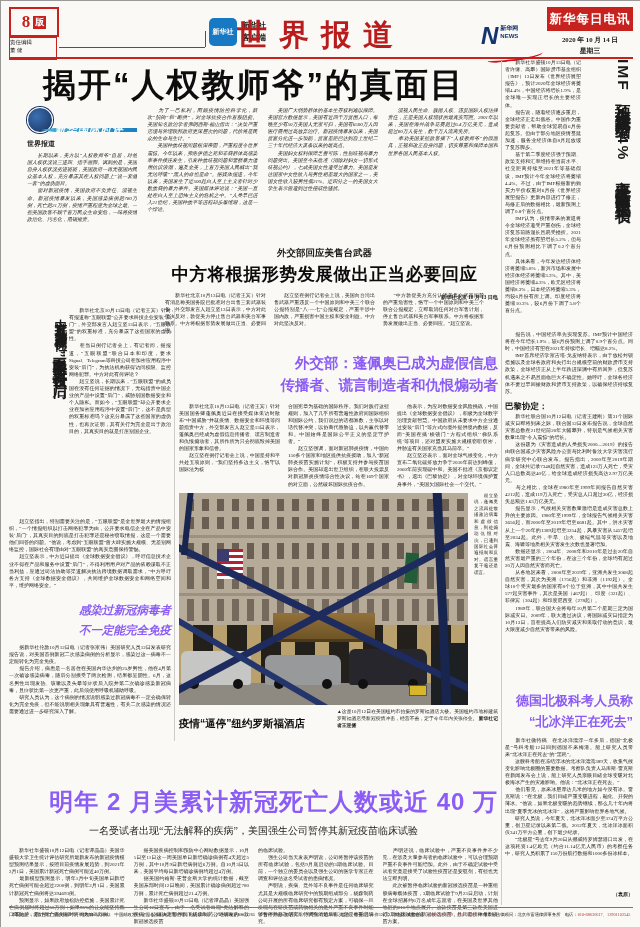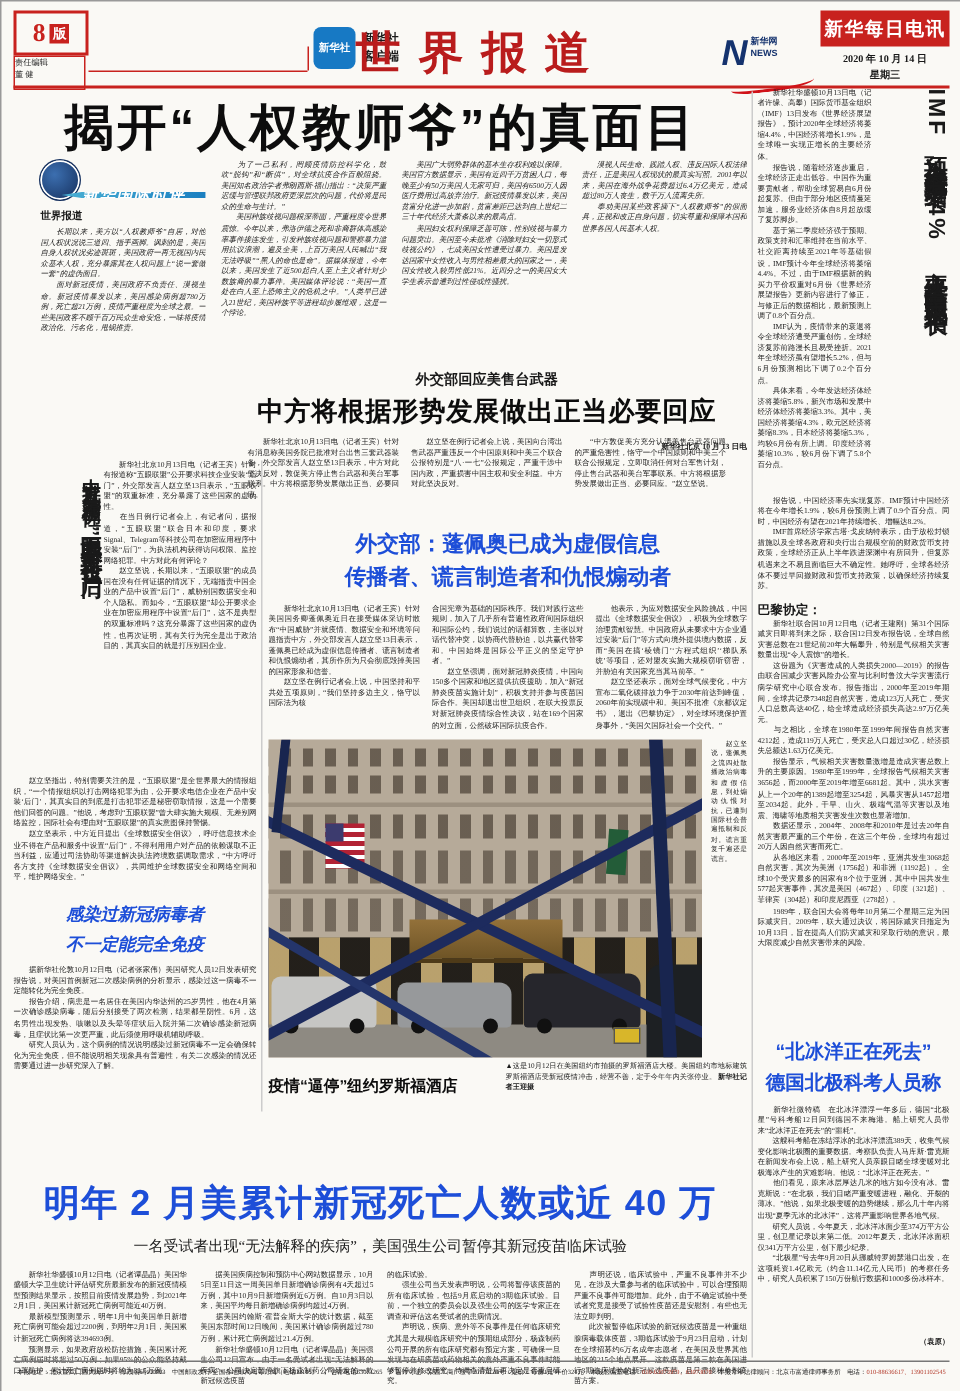--- a/index.html
+++ b/index.html
@@ -30,21 +30,21 @@
   .nlogo-swoosh{position:absolute;left:6px;top:26px;width:56px;height:8px;
                 border-bottom:2.5px solid #d01218;border-radius:0 0 60% 30%;transform:rotate(-6deg);}
   .paperbox{position:absolute;left:538px;top:0;width:86px;height:24px;background:#c8221e;color:#fff;
             font-size:12.5px;font-weight:900;display:flex;align-items:center;justify-content:center;
             letter-spacing:1px;font-family:"Liberation Sans",sans-serif;}
   .dateline{position:absolute;left:538px;top:28px;width:86px;text-align:center;font-size:6.8px;
             font-weight:700;line-height:1.6;}
   
   .lead-head{position:absolute;left:8px;top:62px;width:490px;text-align:center;font-size:33px;
              font-weight:900;letter-spacing:2px;font-family:"Liberation Sans",sans-serif;color:#0d0d0d;}
-  .h-center{text-align:center;font-family:"Liberation Sans",sans-serif;font-weight:900;color:#1d4ed8;}
+  .h-center{text-align:right;font-family:"Liberation Sans",sans-serif;font-weight:900;color:#8b5cf6;}
   
   .col{font-size:5px;line-height:1.42;text-align:justify;white-space:pre-wrap;overflow:hidden;
        color:#222;font-family:"Liberation Serif",serif;}
   .ital{font-style:italic;}
   .lead-body{position:absolute;left:26px;top:106px;width:471px;height:194px;display:flex;gap:10px;}
   .lead-col{flex:1;display:flex;flex-direction:column;}
   .badge{position:relative;height:26px;margin-bottom:3px;}
   .badge-ribbon{position:absolute;left:14px;right:0;top:1px;bottom:1px;
                 background:linear-gradient(90deg,#4ab0d4,#1a7fc0);color:#fff;
                 font-size:10.5px;font-weight:700;font-style:italic;display:flex;align-items:center;
@@ -302,22 +302,22 @@
 　　这份题为《灾害造成的人类损失2000—2019》的报告由联合国减少灾害风险办公室与比利时鲁汶大学灾害流行病学研究中心联合发布。报告指出，2000年至2019年期间，全球共记录7348起自然灾害，造成123万人死亡，受灾人口总数高达40亿，给全球造成经济损失高达2.97万亿美元。
 　　与之相比，全球在1980年至1999年间报告自然灾害4212起，造成119万人死亡，受灾总人口超过30亿，经济损失总额达1.63万亿美元。
 　　报告显示，气候相关灾害数量激增是造成灾害总数上升的主要原因。1980年至1999年，全球报告气候相关灾害3656起，而2000年至2019年增至6681起。其中，洪水灾害从上一个20年的1389起增至3254起，风暴灾害从1457起增至2034起。此外，干旱、山火、极端气温等灾害以及地震、海啸等地质相关灾害发生次数也显著增加。
 　　数据还显示，2004年、2008年和2010年是过去20年自然灾害最严重的三个年份，在这三个年份，全球均有超过20万人因自然灾害而死亡。
 　　从各地区来看，2000年至2019年，亚洲共发生3068起自然灾害，其次为美洲（1756起）和非洲（1192起）。全球10个受灾最多的国家有8个位于亚洲，其中中国共发生577起灾害事件，其次是美国（467起）、印度（321起）、菲律宾（304起）和印度尼西亚（278起）。
 　　1989年，联合国大会将每年10月第二个星期三定为国际减灾日。2009年，联大通过决议，将国际减灾日指定为10月13日，旨在提高人们防灾减灾和采取行动的意识，最大限度减少自然灾害带来的风险。</div>
   </div>
 
   <div class="arctic">
     <div class="h-center ar-h">
+      <div>德国北极科考人员称</div>
       <div>“北冰洋正在死去”</div>
-      <div>德国北极科考人员称</div>
     </div>
     <div class="col ar-b">　　新华社微特稿　在北冰洋漂浮一年多后，德国“北极星”号科考船12日回到德国不来梅港。船上研究人员带来“北冰洋正在死去”的“噩耗”。
 　　这艘科考船在冻结浮冰的北冰洋漂流389天，收集气候变化影响北极圈的重要数据。考察队负责人马库斯·雷克斯在新闻发布会上说，船上研究人员亲眼目睹全球变暖对北极海冰产生的灾难影响。他说：“北冰洋正在死去。”
 　　他们看见，原来冰层厚达几米的地方如今没有冰。雷克斯说：“在北极，我们目睹严重变暖进程，融化、开裂的薄冰。”他说，如果北极变暖的趋势继续，那么几十年内将出现“夏季无冰的北冰洋”，这将严重影响世界各地气候。
 　　研究人员说，今年夏天，北冰洋冰面少至374万平方公里，创卫星记录以来第二低。2012年夏天，北冰洋冰面积仅341万平方公里，创下最少纪录。
 　　“北极星”号去年9月20日从挪威特罗姆瑟港口出发，在这项耗资1.4亿欧元（约合11.14亿元人民币）的考察任务中，研究人员积累了150万份航行数据和1000多份冰样本。</div>
     <div class="ar-sign">（袁原）</div>
   </div>
 
   <div class="deaths">

